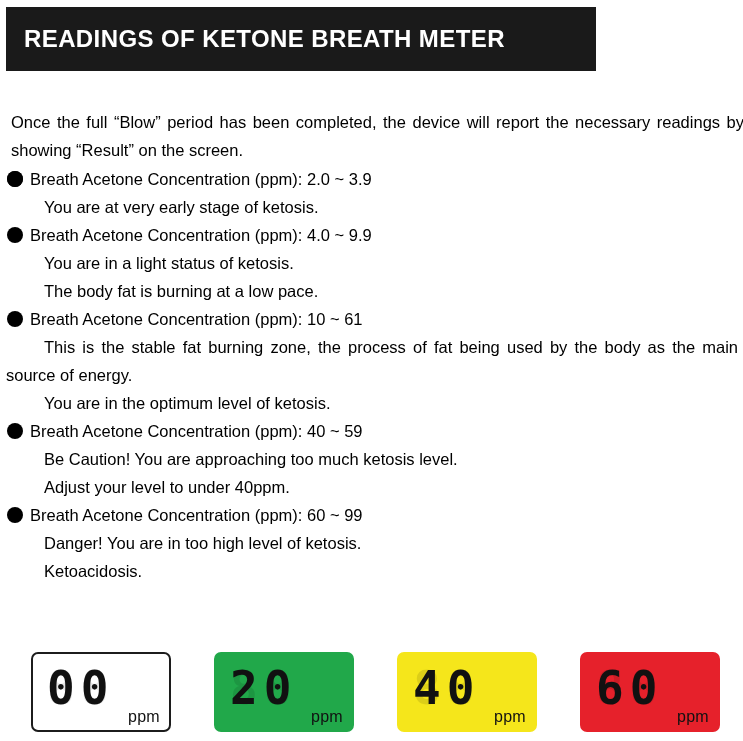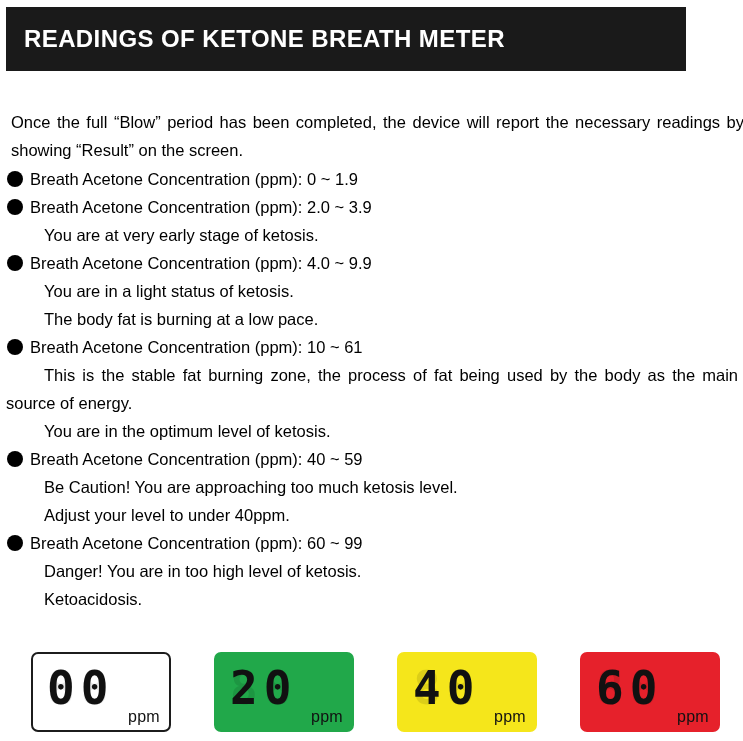--- a/index.html
+++ b/index.html
@@ -18,21 +18,21 @@
   .page {
     width: 743px;
     height: 741px;
     position: relative;
     box-sizing: border-box;
   }
   .title-bar {
     position: absolute;
     left: 6px;
     top: 7px;
-    width: 680px;
+    width: 590px;
     height: 64px;
     background: #1a1a1a;
     display: flex;
     align-items: center;
   }
   .title-bar .title-text {
     color: #ffffff;
     font-size: 24px;
     font-weight: bold;
     letter-spacing: 0.4px;
@@ -165,21 +165,20 @@
     <div class="title-text">READINGS OF KETONE BREATH METER</div>
   </div>
 
   <div class="intro">Once the full “Blow” period has been completed, the device will report the necessary readings by showing “Result” on the screen.</div>
 
   <div class="list">
 
     <div class="bullet-block">
       <span class="bullet-line">
         <span class="bullet-dot"></span>
-        <span>Breath Acetone Concentration (ppm): 0 ~ 1.9</span>
       </span>
     </div>
 
     <div class="bullet-block">
       <span class="bullet-line">
         <span class="bullet-dot"></span>
         <span>Breath Acetone Concentration (ppm): 2.0 ~ 3.9</span>
       </span>
       <span class="sub-line">You are at very early stage of ketosis.</span>
     </div>

